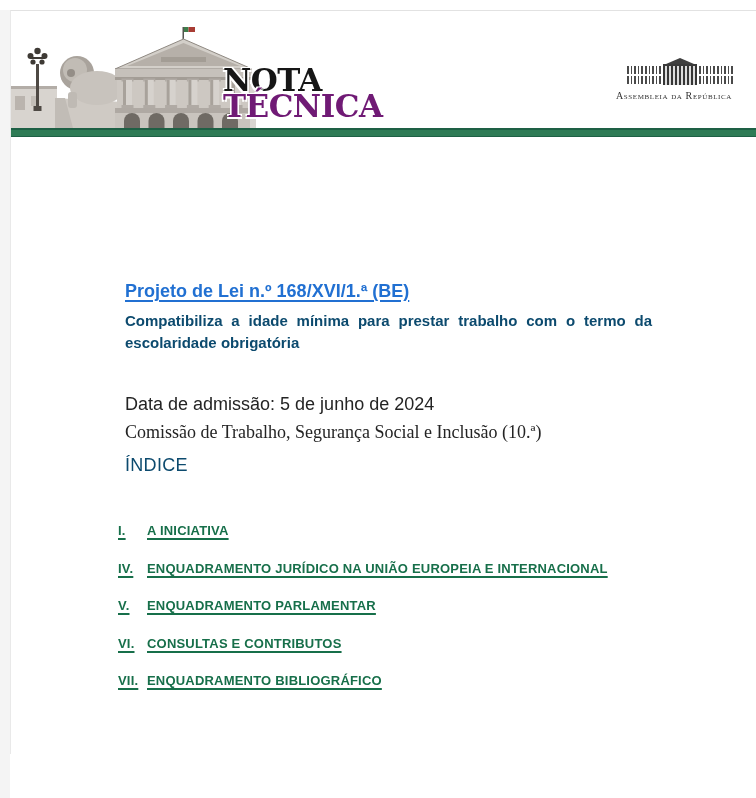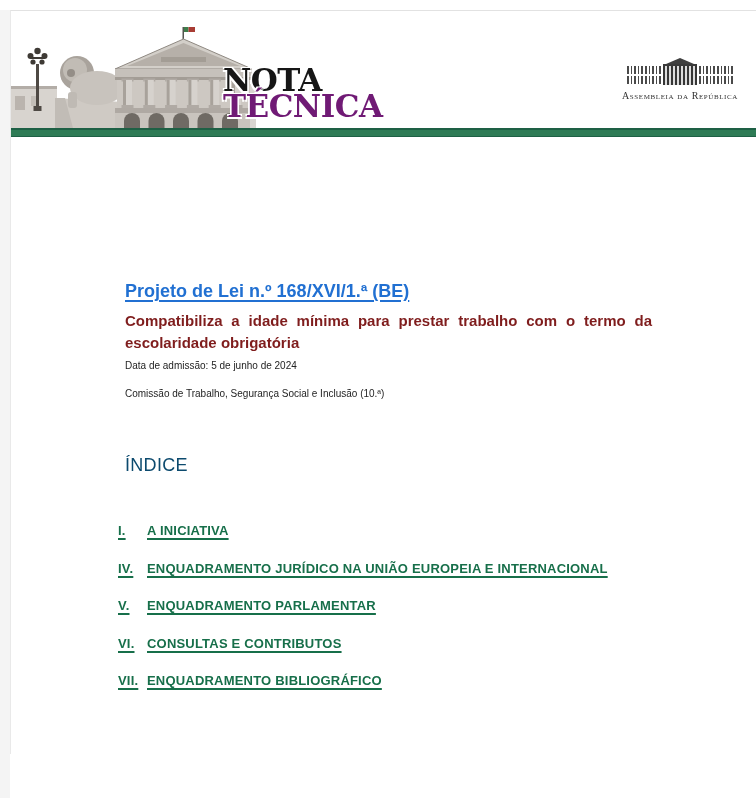--- a/index.html
+++ b/index.html
@@ -13,21 +13,21 @@
   
   .facade-svg { position:absolute; left:0; top:15px; width:245px; height:102px; }
 
   .brand { position:absolute; left:212px; top:56px;
            font-family:"DejaVu Serif","Liberation Serif",serif;
            font-weight:bold; font-size:31px; line-height:26px; letter-spacing:-0.5px;
            text-shadow:-1.5px -1.5px 0 #fff, 1.5px -1.5px 0 #fff, -1.5px 1.5px 0 #fff, 1.5px 1.5px 0 #fff; }
   .brand .l1 { color:#161616; display:block; }
   .brand .l2 { color:#701a75; display:block; }
 
-  .ar-logo { position:absolute; left:605px; top:50px; width:128px; text-align:center; }
+  .ar-logo { position:absolute; left:605px; top:50px; width:128px; }
   .ar-glyph { width:106px; height:26px; margin:0 auto; position:relative; }
   .ar-row { position:absolute; left:0; width:106px; height:8px;
             background:repeating-linear-gradient(90deg,#4a4a4a 0 1.6px, transparent 1.6px 3.6px); }
   .ar-row.top { top:5px; } .ar-row.bottom { top:15px; }
   .ar-center { position:absolute; left:36px; top:3px; width:34px; height:21px;
                background:repeating-linear-gradient(90deg,#353535 0 2px, #dcdcdc 2px 4px);
                border-top:2px solid #3a3a3a; }
   .ar-pediment { position:absolute; left:39px; top:-3px; width:0; height:0;
                  border-left:14px solid transparent; border-right:14px solid transparent;
                  border-bottom:6px solid #3f3f3f; }
@@ -36,25 +36,25 @@
 
   .green-bar { position:absolute; left:0; top:117px; width:746px; height:9px;
                background:#2e7b55; border-top:2px solid #1e6045; border-bottom:1px solid #1e6045; }
 
   
   .doc-link { position:absolute; left:114px; top:270px;
               font-size:18px; font-weight:bold; color:#2170d2;
               text-decoration:underline; text-decoration-thickness:1.5px; text-underline-offset:3px;
               cursor:pointer; }
   .doc-title { position:absolute; left:114px; top:299px; width:527px;
-               font-size:15px; font-weight:bold; color:#7f1d1d;
+               font-size:15px; font-weight:bold; color:#0c4a6e;
                line-height:22px; text-align:justify; }
-  .doc-admission, .doc-committee { position:absolute; left:114px; font-size:10px; color:#242424; }
+  .doc-admission, .doc-committee { position:absolute; left:114px; font-size:18px; color:#242424;margin-top:34px; }
   .doc-admission { top:349px; }
-  .doc-committee { top:377px; }
+  .doc-committee { top:377px;font-family:Liberation Serif, serif; }
 
   .index-heading { position:absolute; left:114px; top:444px;
                    font-size:18px; font-weight:normal; letter-spacing:0.3px; color:#0c4a6e; }
 
   .index-list { position:absolute; left:107px; top:512px; list-style:none; width:560px; }
   .index-list li { display:flex; line-height:16px; margin-bottom:21.5px;
                    font-size:13px; font-weight:bold; letter-spacing:0.2px; color:#176f4a; }
   .index-list .num { min-width:29px;
                      text-decoration:underline; text-decoration-thickness:1.5px; text-underline-offset:3px; }
   .index-list .lbl { text-decoration:underline; text-decoration-thickness:1.5px; text-underline-offset:3px;

